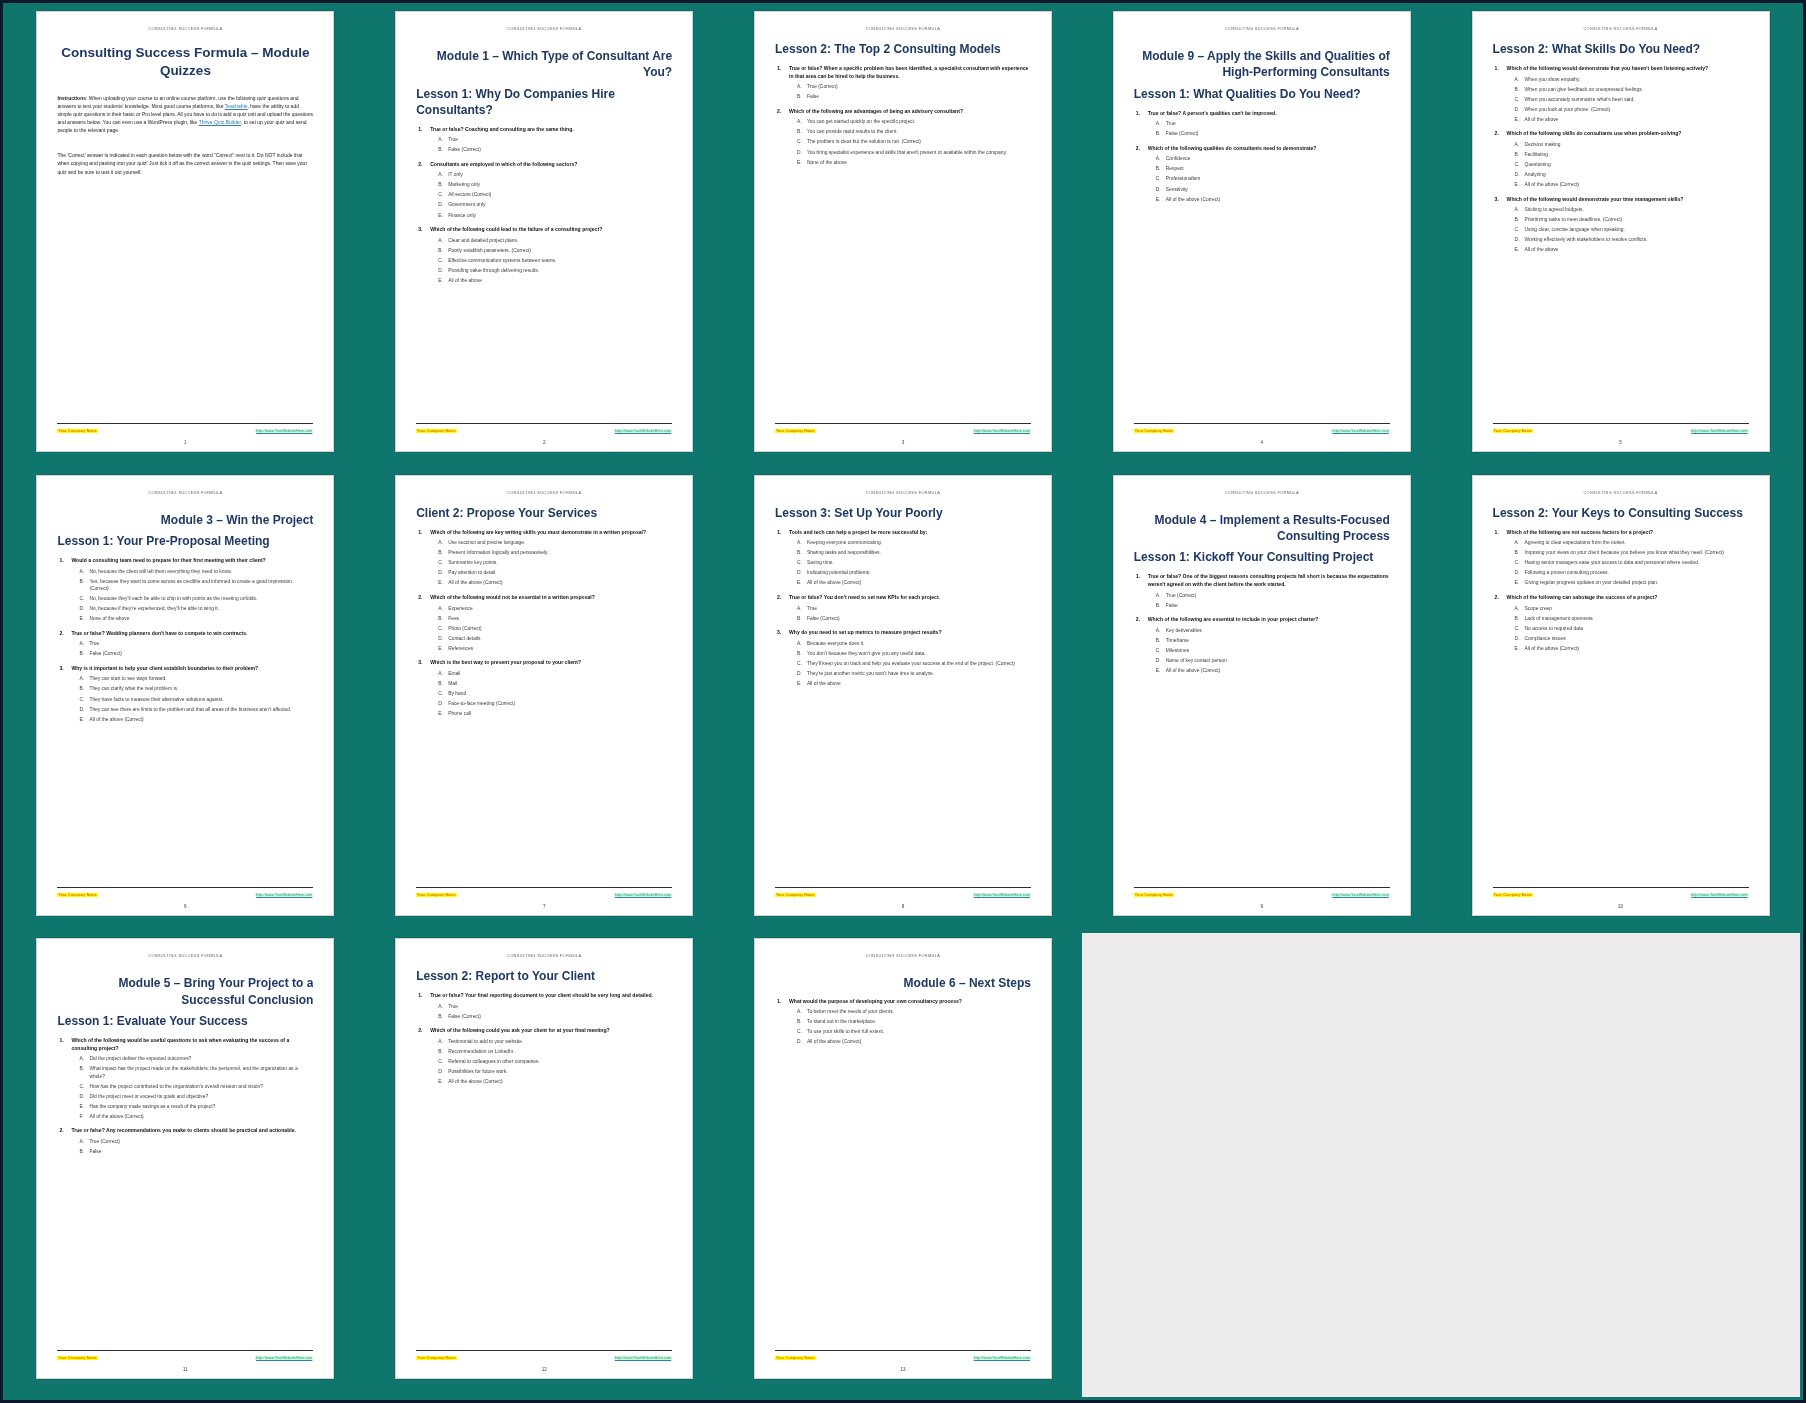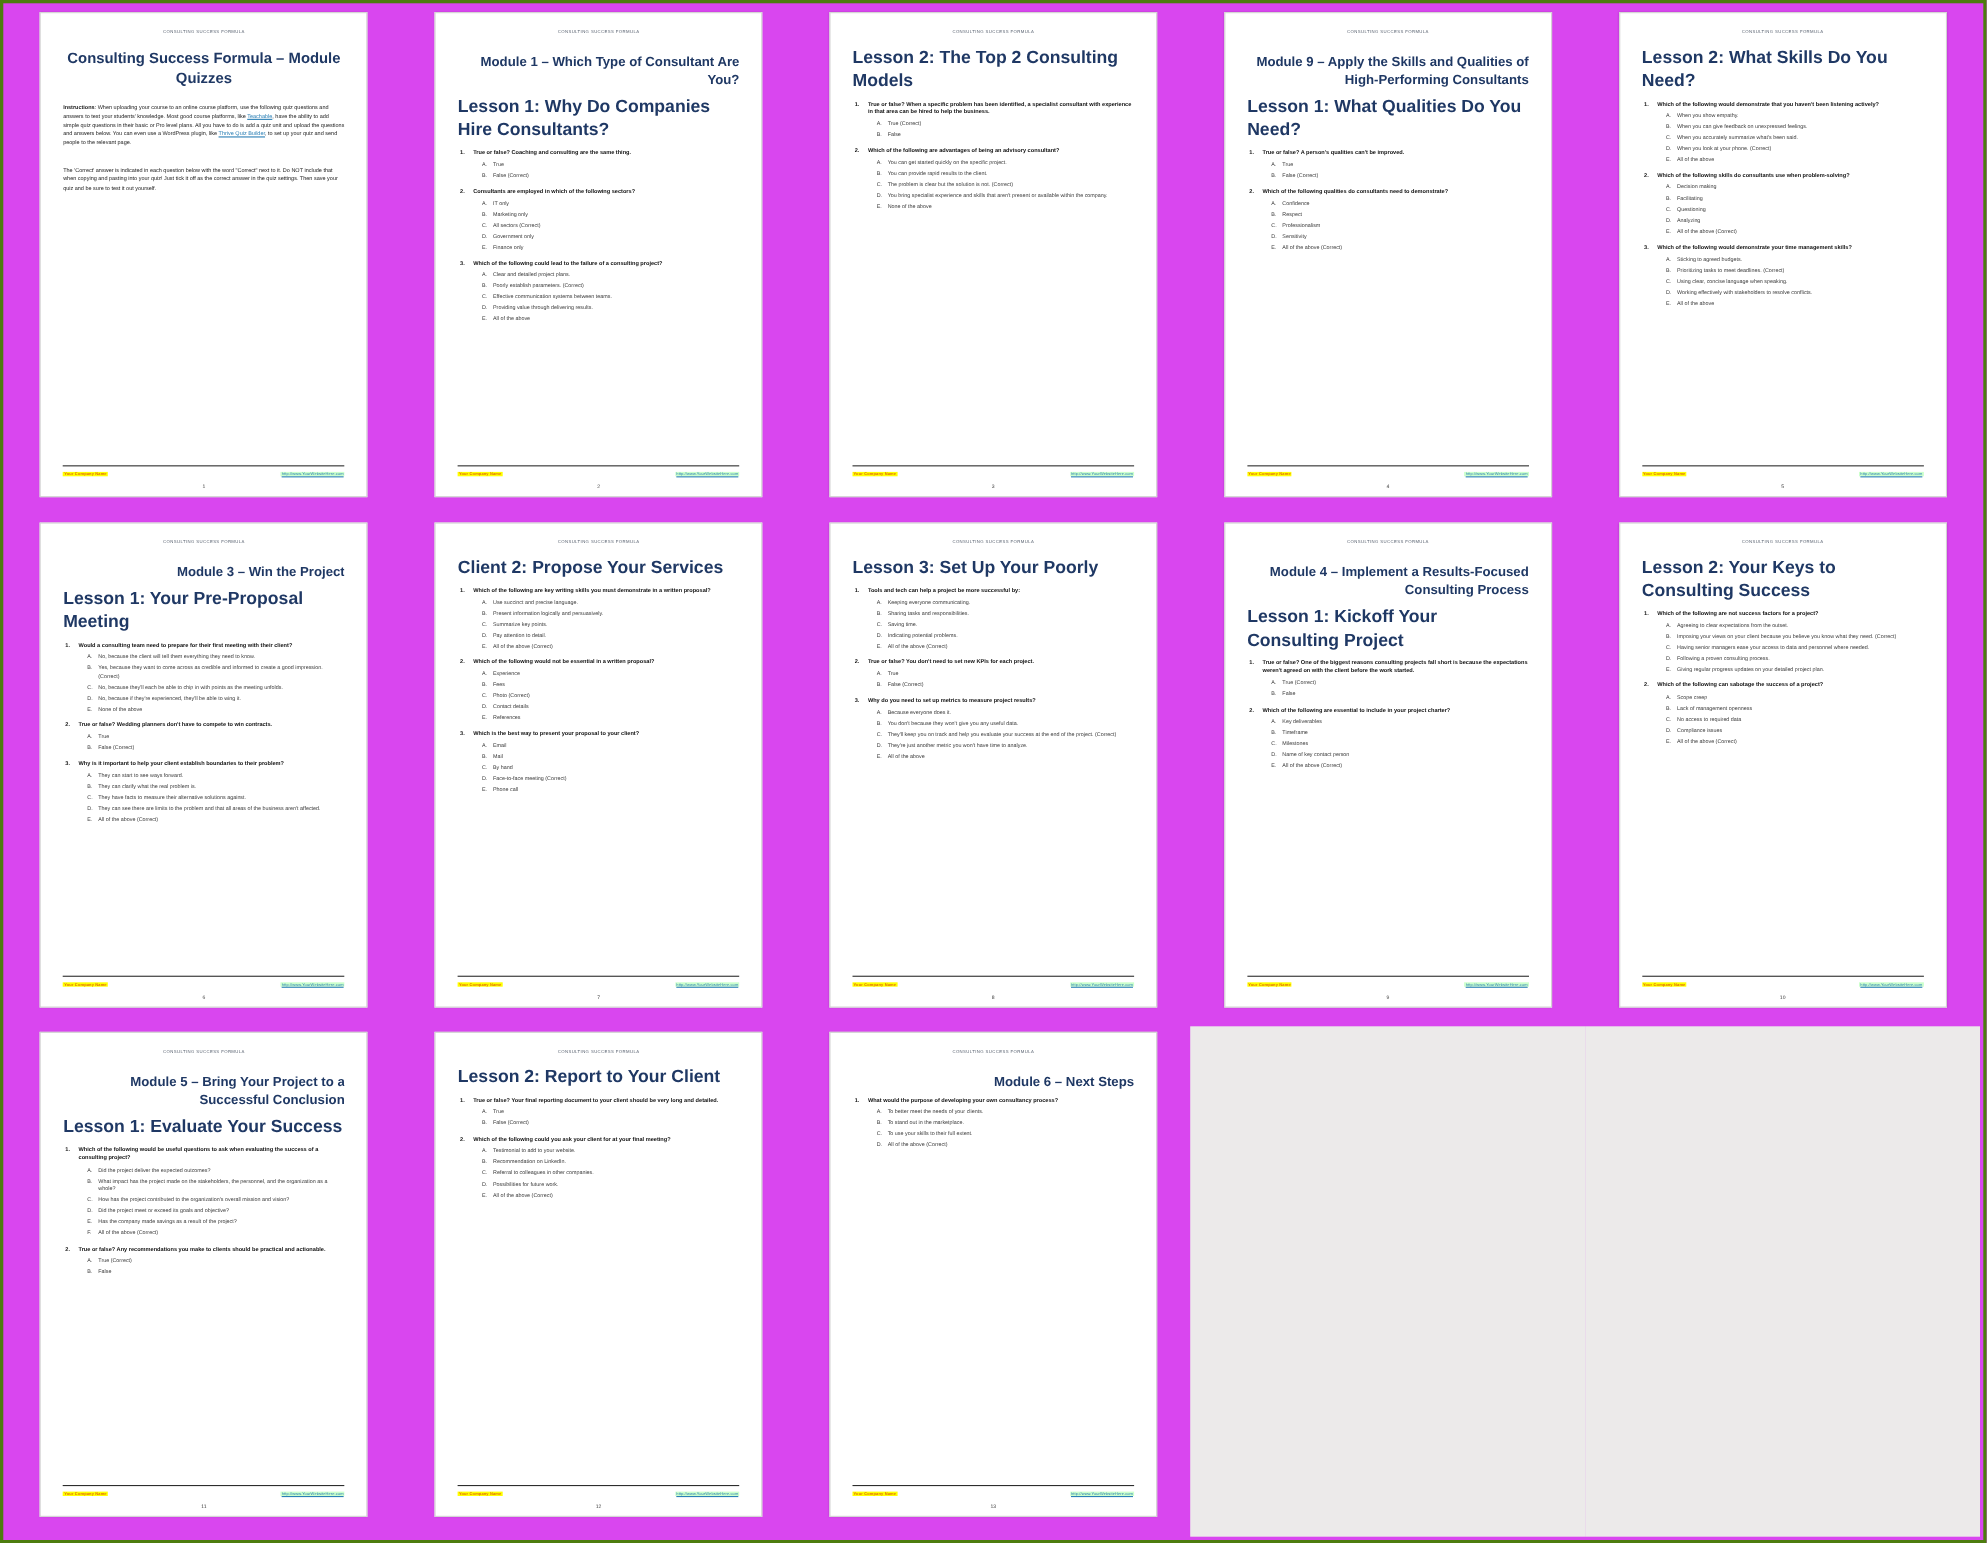--- a/index.html
+++ b/index.html
@@ -5,23 +5,23 @@
   html,body{margin:0;padding:0;}
   body{
     width:1806px;height:1403px;
     background:#eceaea;
     font-family:"Liberation Sans", sans-serif;
     overflow:hidden;
     position:relative;
   }
   .app-frame{
     position:absolute; inset:0;
-    border:3px solid #4d7c0f;
+    border:3px solid #0f172a;
     box-sizing:border-box;
-    background:#d946ef;
+    background:#0f766e;
   }
   .grid{
     position:absolute;
     top:3px; left:3px; right:3px; bottom:3px;
     display:grid;
     grid-template-columns:repeat(5,1fr);
     grid-template-rows:repeat(3,1fr);
   }
   .cell{
     position:relative;
@@ -70,21 +70,21 @@
     text-align:right;
     color:#1f3864;
     font-weight:bold;
     font-size:12px;
     line-height:1.36;
     margin:8px 0 6px 0;
   }
   .lesson-title{
     color:#1f3864;
     font-weight:bold;
-    font-size:16px;
+    font-size:12px;
     line-height:1.33;
     margin:4px 0 7px 0;
     text-align:left;
   }
   .lesson-title.solo{margin-top:2px;}
 
   .instructions{
     font-size:5.0px;
     line-height:1.62;
     color:#222;

